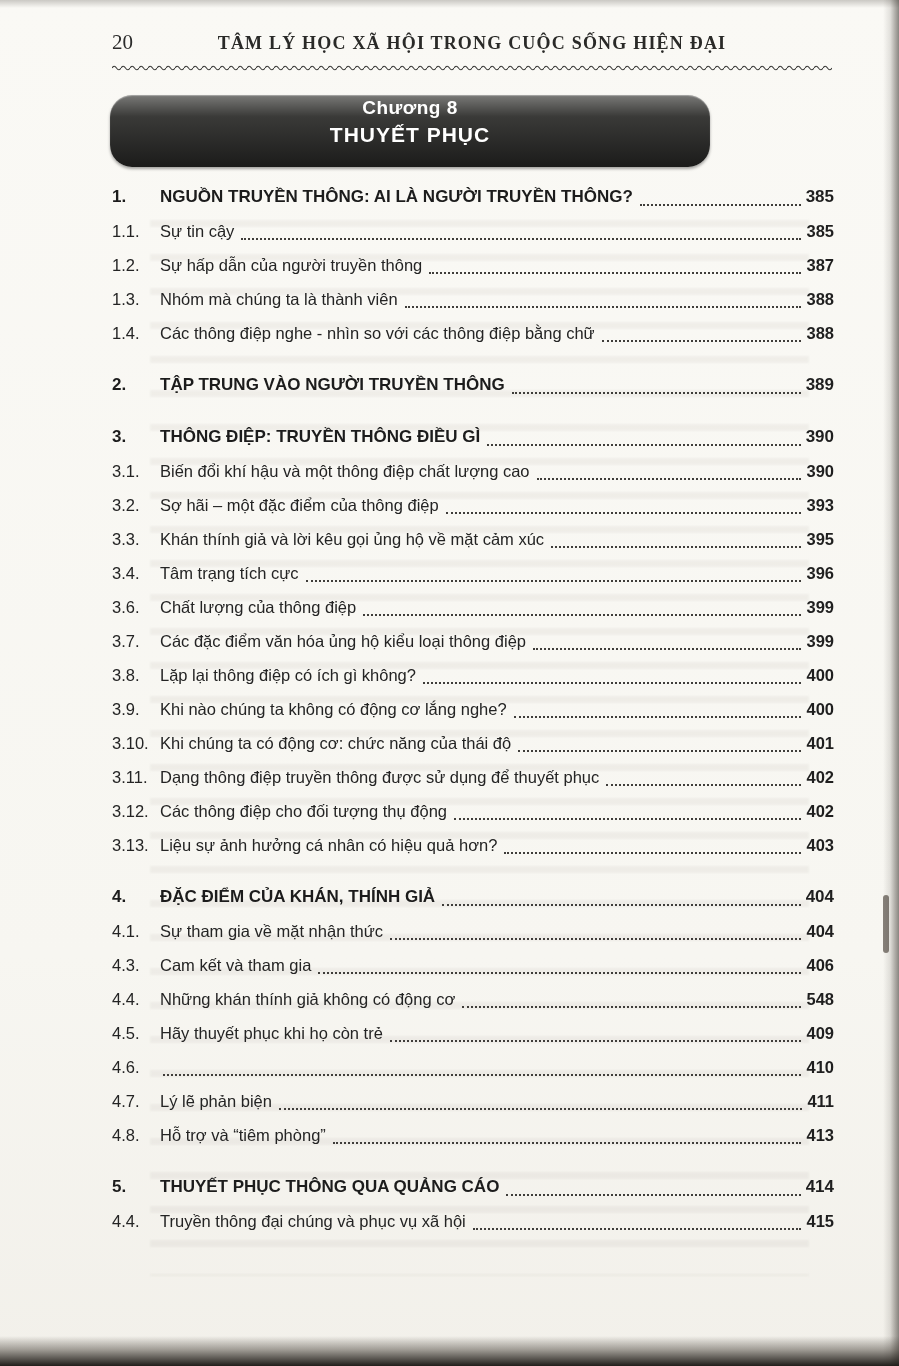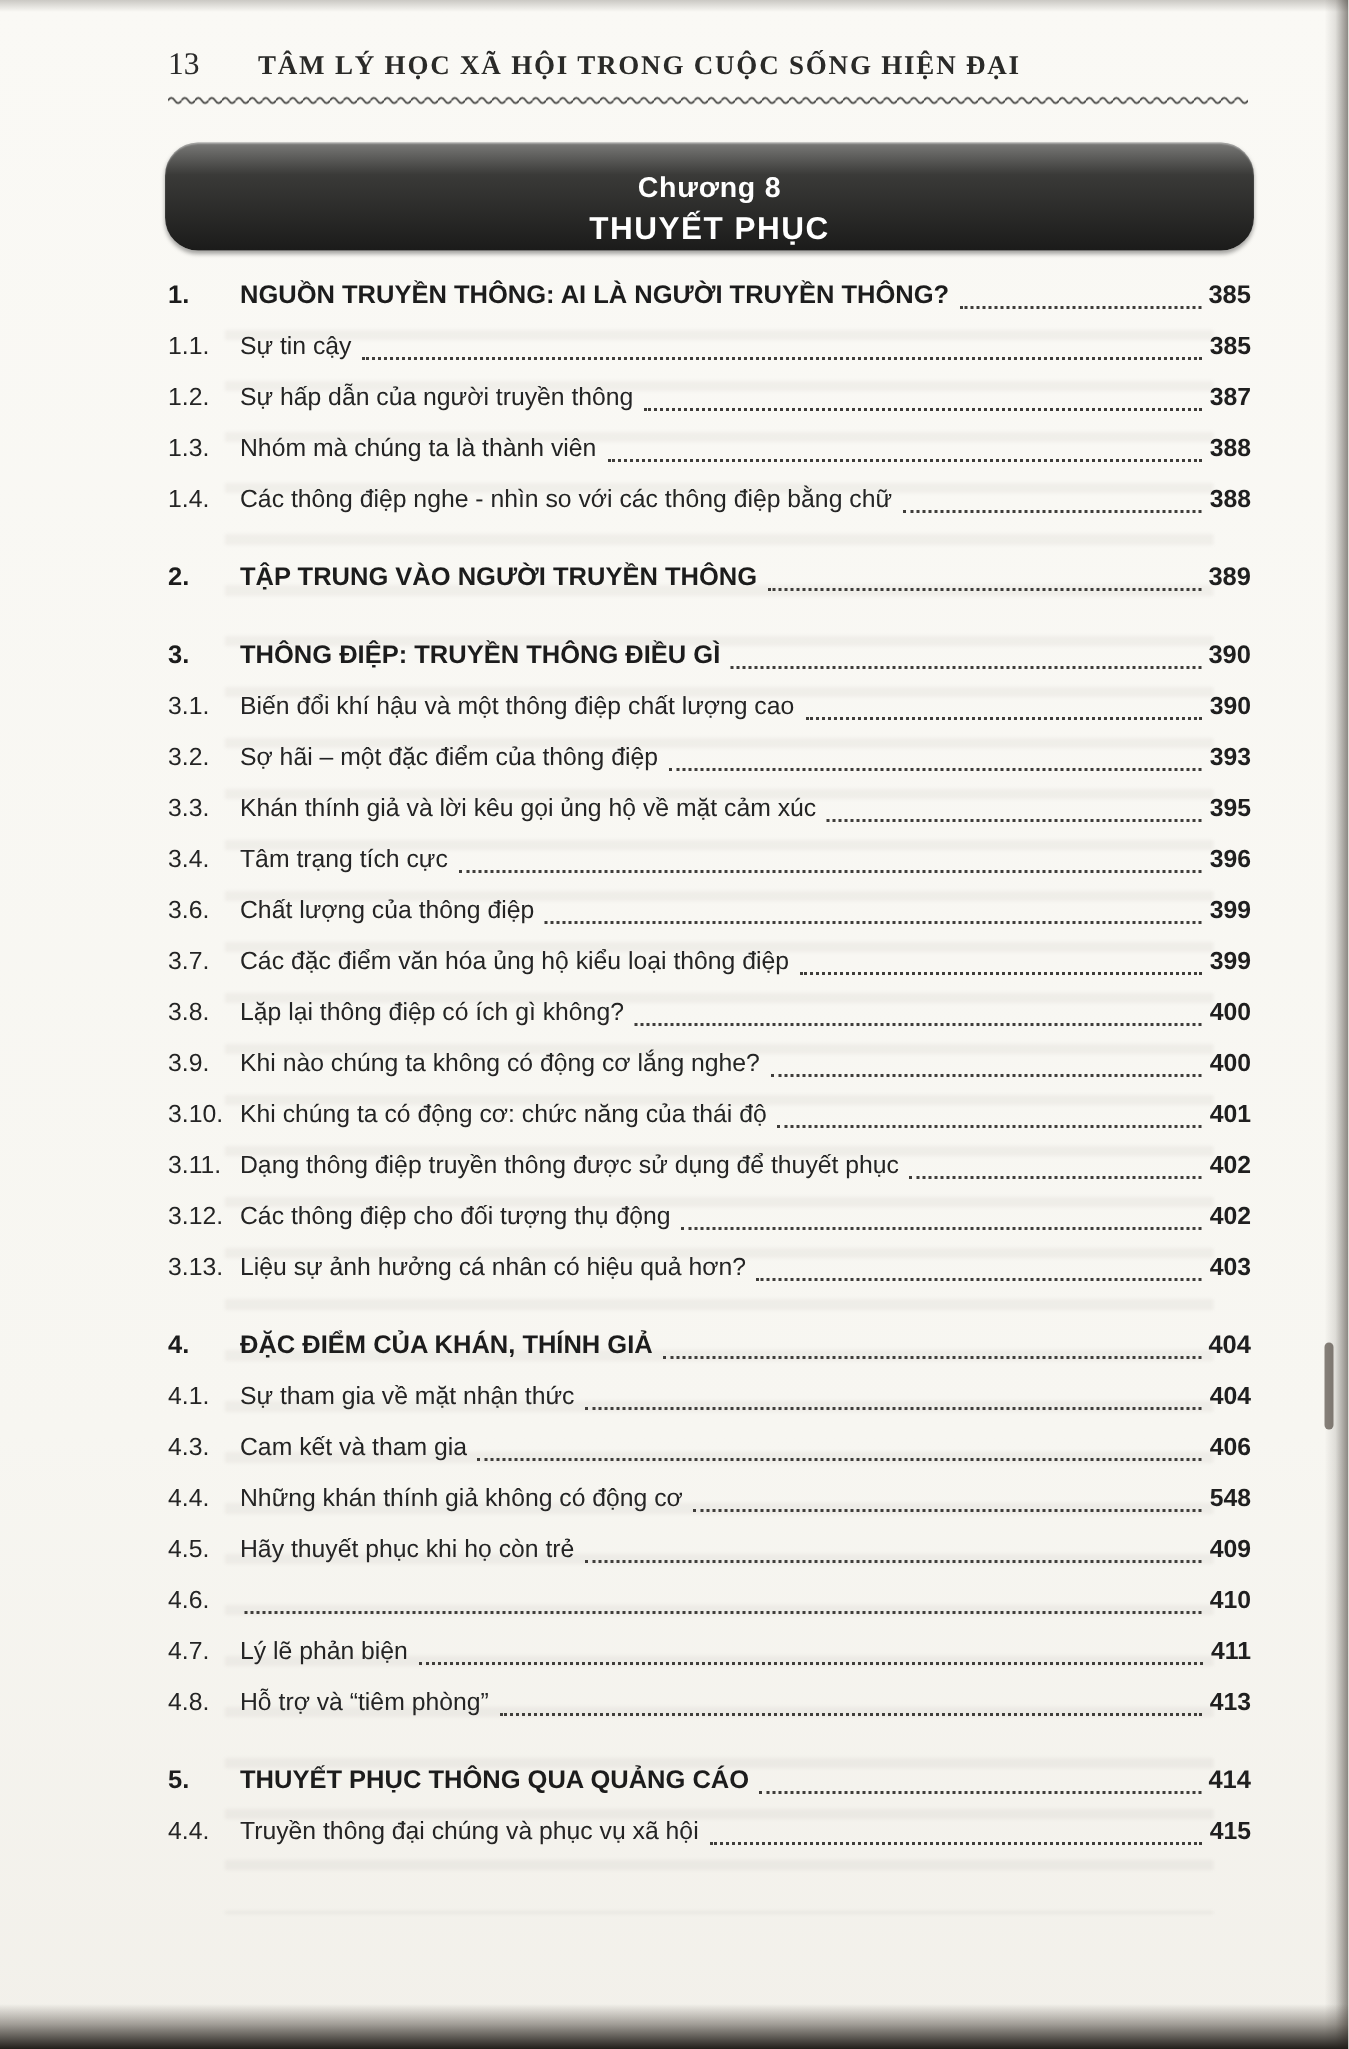--- a/index.html
+++ b/index.html
@@ -15,33 +15,33 @@
   
   .header{
     position:absolute;left:112px;right:67px;top:30px;
     display:flex;align-items:baseline;
   }
   .page-num{
     font-family:"Liberation Serif","DejaVu Serif",serif;
     font-size:21px;color:#2b2b2b;flex:none;width:60px;
   }
   .book-title{
-    flex:1;
+    flex:1;text-align:center;
     font-family:"Liberation Serif","DejaVu Serif",serif;
     font-weight:bold;font-size:18px;letter-spacing:1.2px;color:#2a2a28;
     white-space:nowrap;
   }
   .header-rule{position:absolute;left:112px;top:58px;width:720px;height:8px;}
   
   .chapter-banner{
-    position:absolute;left:110px;top:95px;width:726px;height:72px;
+    position:absolute;left:110px;top:95px;width:600px;height:72px;
     border-radius:22px;
     background:linear-gradient(180deg,#7a7a78 0%,#3a3a38 30%,#1b1b1a 100%);
     box-shadow:0 2px 3px rgba(0,0,0,.35), inset 0 1px 1px rgba(255,255,255,.35);
-    display:flex;flex-direction:column;align-items:center;justify-content:flex-end;
+    display:flex;flex-direction:column;align-items:center;justify-content:flex-start;
     color:#fff;
   }
   .chapter-label{font-size:19px;font-weight:bold;letter-spacing:.5px;line-height:26px;}
   .chapter-title{font-size:21px;font-weight:bold;letter-spacing:1px;line-height:28px;}
   
   .toc{position:absolute;left:112px;top:180px;width:722px;}
   .row{
     display:flex;align-items:flex-end;
     font-size:16.5px;line-height:34px;color:#242424;
   }
@@ -82,21 +82,21 @@
   }
 </style>
 </head>
 <body>
 
 <div class="page">
 
   <div class="ghost"></div>
 
   <div class="header">
-    <div class="page-num">13</div>
+    <div class="page-num">20</div>
     <div class="book-title">TÂM LÝ HỌC XÃ HỘI TRONG CUỘC SỐNG HIỆN ĐẠI</div>
     <div style="flex:none;width:60px;"></div>
   </div>
 
   <div class="header-rule">
     <svg width="720" height="8" aria-hidden="true">
       <defs>
         <pattern id="wave" width="9" height="8" patternUnits="userSpaceOnUse">
           <path d="M0 4 Q2.25 0.5 4.5 4 T9 4" fill="none" stroke="#3a3a38" stroke-width="1.1"></path>
         </pattern>

